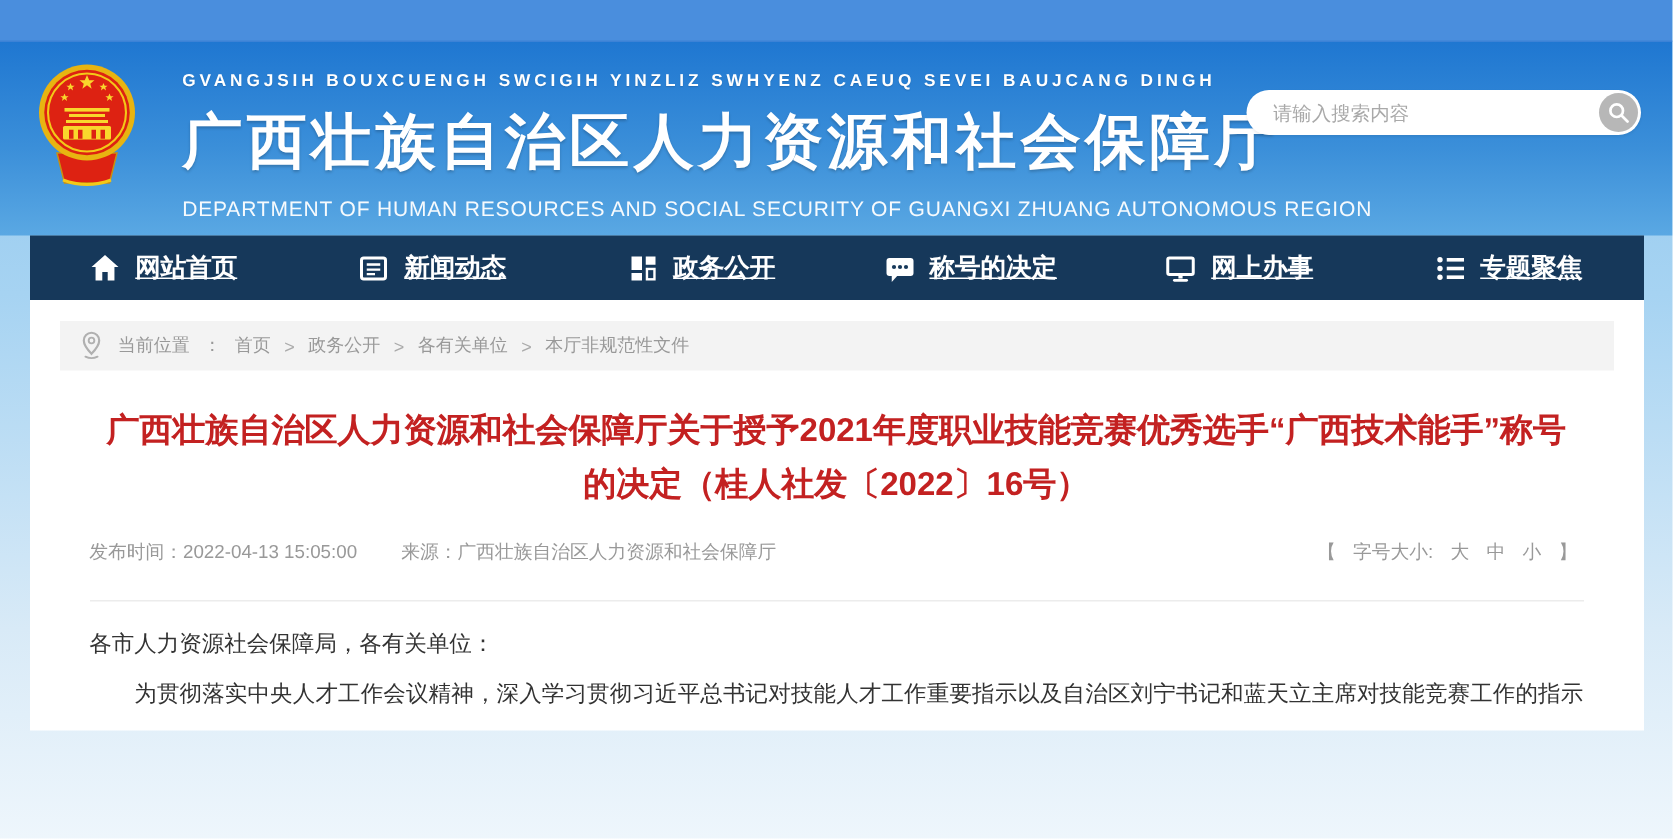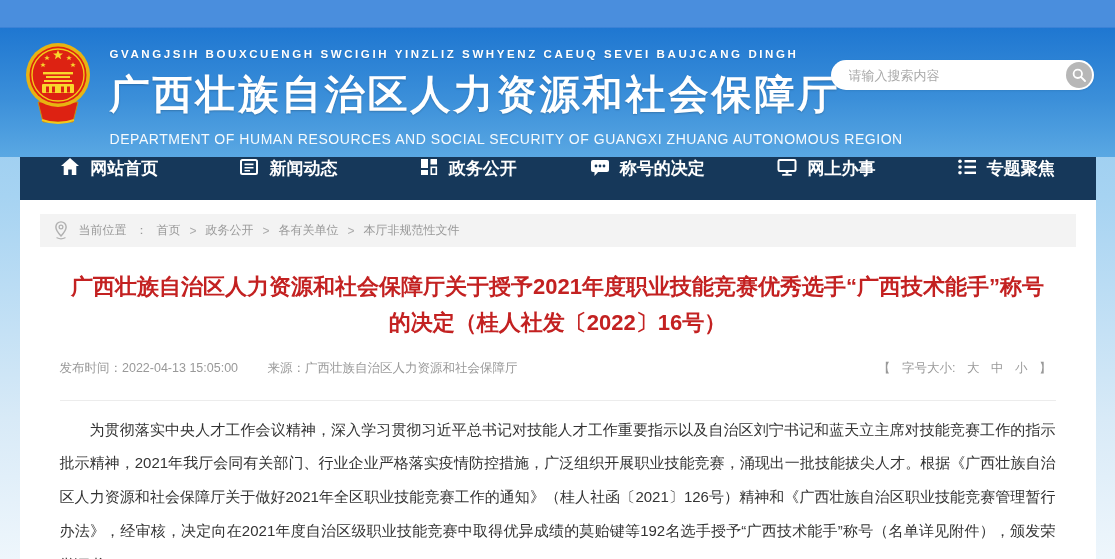--- a/index.html
+++ b/index.html
@@ -6,34 +6,34 @@
   body{
     width:1115px;height:559px;overflow:hidden;
     font-family:"Liberation Sans",sans-serif;
     background:linear-gradient(180deg,#8ec6ee 0%,#a6d3f2 35%,#d8eaf7 75%,#eef6fc 100%);
   }
   
   .topbar{height:27px;background:#4a8edd;border-bottom:1px solid #3c82d6;}
   .header{height:129px;background:linear-gradient(180deg,#1f77d1 0%,#3b8fd9 55%,#5aa8e3 100%);}
   .header-inner{width:1076px;margin:0 auto;position:relative;height:100%;}
   .emblem{position:absolute;left:2px;top:14px;width:72px;height:84px;}
-  .brand{position:absolute;left:90px;top:20px;color:#fff;}
+  .brand{position:absolute;left:102px;top:20px;color:#fff;}
   .brand .zhuang{font-size:11.5px;font-weight:bold;letter-spacing:2.6px;text-shadow:0 1px 1px rgba(0,0,0,.15);}
   .brand .cn{font-size:40px;font-weight:bold;letter-spacing:3px;margin-top:7px;text-shadow:0 1px 2px rgba(0,0,0,.2);}
   .brand .en{font-size:14px;letter-spacing:.55px;margin-top:9px;opacity:.95;}
   .search{position:absolute;right:2px;top:32px;width:263px;height:30px;background:#fff;border-radius:16px;display:flex;align-items:center;box-shadow:0 1px 2px rgba(0,0,0,.08);}
   .search input{border:none;outline:none;flex:1;margin-left:16px;font-size:13px;color:#333;background:transparent;font-family:"Liberation Sans",sans-serif;}
   .search input::placeholder{color:#a9a9a9;}
   .search-btn{width:26px;height:26px;border-radius:50%;background:#b7b7b7;margin-right:2px;display:flex;align-items:center;justify-content:center;border:none;cursor:pointer;flex:0 0 auto;}
   
   .navbar{width:1076px;margin:0 auto;height:43px;background:#16385a;display:flex;}
-  .nav-item{flex:1;display:flex;justify-content:center;gap:10px;color:#fff;font-size:17px;font-weight:bold;cursor:pointer;}
+  .nav-item{flex:1;display:flex;align-items:center;justify-content:center;gap:10px;color:#fff;font-size:17px;font-weight:bold;cursor:pointer;text-decoration:underline;}
   .nav-item svg{flex:0 0 auto;}
   
-  .content{width:1076px;margin:0 auto;background:#fff;height:359px;box-sizing:border-box;padding-top:14px;overflow:hidden;}
+  .content{width:1076px;margin:0 auto;background:#fff;height:287px;box-sizing:border-box;padding-top:14px;overflow:hidden;}
   .breadcrumb{margin:0 20px;background:#f3f3f3;height:33px;display:flex;align-items:center;font-size:12px;color:#999;gap:9px;padding-left:12px;}
   .breadcrumb .crumb{color:#999;text-decoration:none;cursor:pointer;}
   .breadcrumb .sep{color:#aaa;}
   .article-title{color:#c32121;font-size:22px;font-weight:bold;text-align:center;line-height:1.65;margin:22px 45px 0;}
   .meta{display:flex;justify-content:space-between;align-items:center;margin:18px 40px 0;padding-bottom:23px;border-bottom:1px solid #ececec;font-size:12.5px;color:#999;}
   .meta-left span{margin-right:26px;}
   .fontsize span{margin:0 4px;}
   .fontsize .opt{cursor:pointer;}
   .body-text{margin:12px 40px 0;font-size:15px;color:#333;line-height:2.25;text-align:justify;}
   .body-text p{margin:0;}
@@ -182,15 +182,16 @@
       <span>【</span>
       <span>字号大小:</span>
       <span class="opt">大</span>
       <span class="opt">中</span>
       <span class="opt">小</span>
       <span>】</span>
     </div>
   </div>
 
   <div class="body-text">
+    <p>各市人力资源社会保障局，各有关单位：</p>
     <p class="indent">为贯彻落实中央人才工作会议精神，深入学习贯彻习近平总书记对技能人才工作重要指示以及自治区刘宁书记和蓝天立主席对技能竞赛工作的指示批示精神，2021年我厅会同有关部门、行业企业严格落实疫情防控措施，广泛组织开展职业技能竞赛，涌现出一批技能拔尖人才。根据《广西壮族自治区人力资源和社会保障厅关于做好2021年全区职业技能竞赛工作的通知》（桂人社函〔2021〕126号）精神和《广西壮族自治区职业技能竞赛管理暂行办法》，经审核，决定向在2021年度自治区级职业技能竞赛中取得优异成绩的莫贻键等192名选手授予“广西技术能手”称号（名单详见附件），颁发荣誉证书。</p>
   </div>
 </main>
 
 </body></html>

